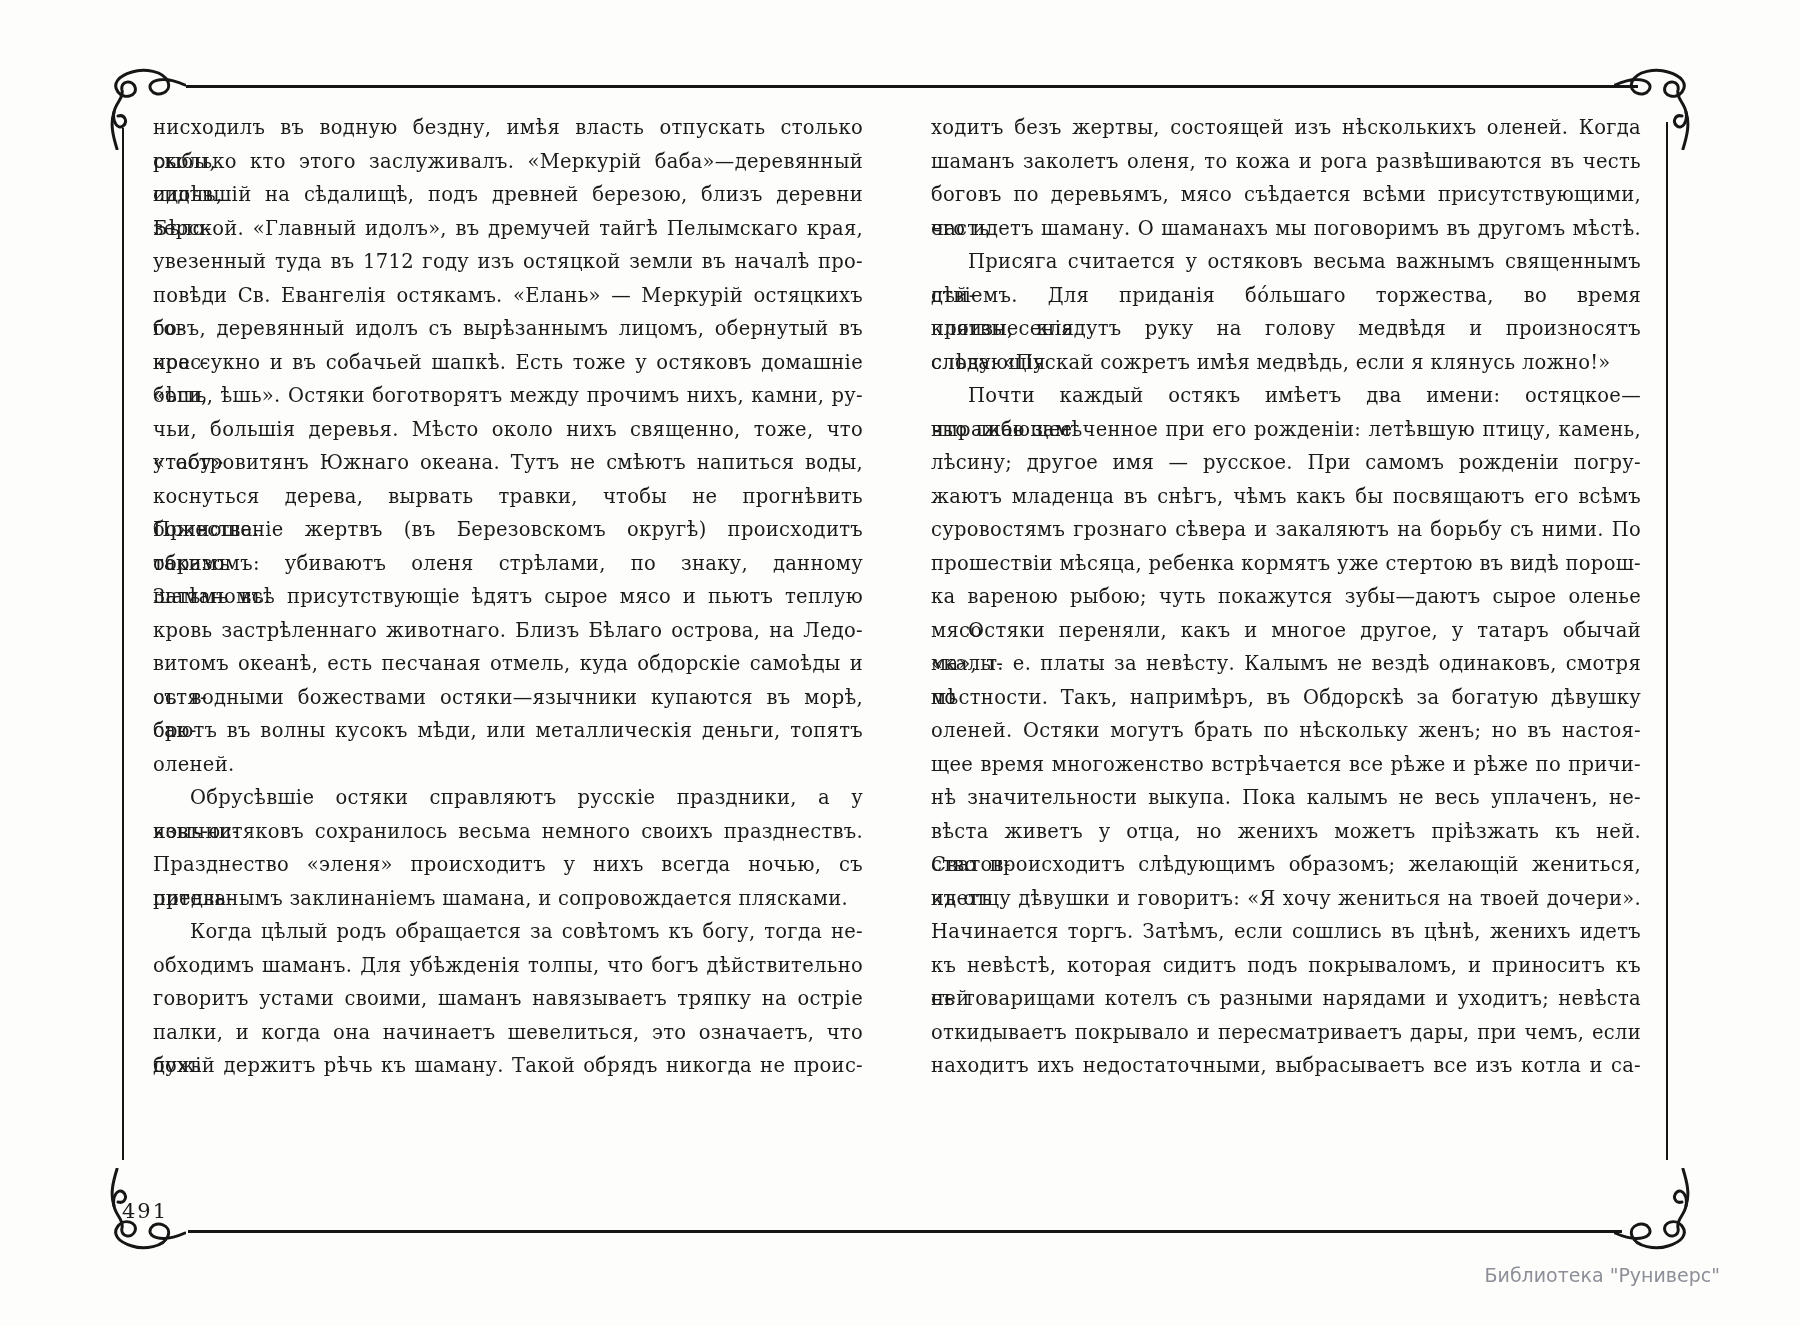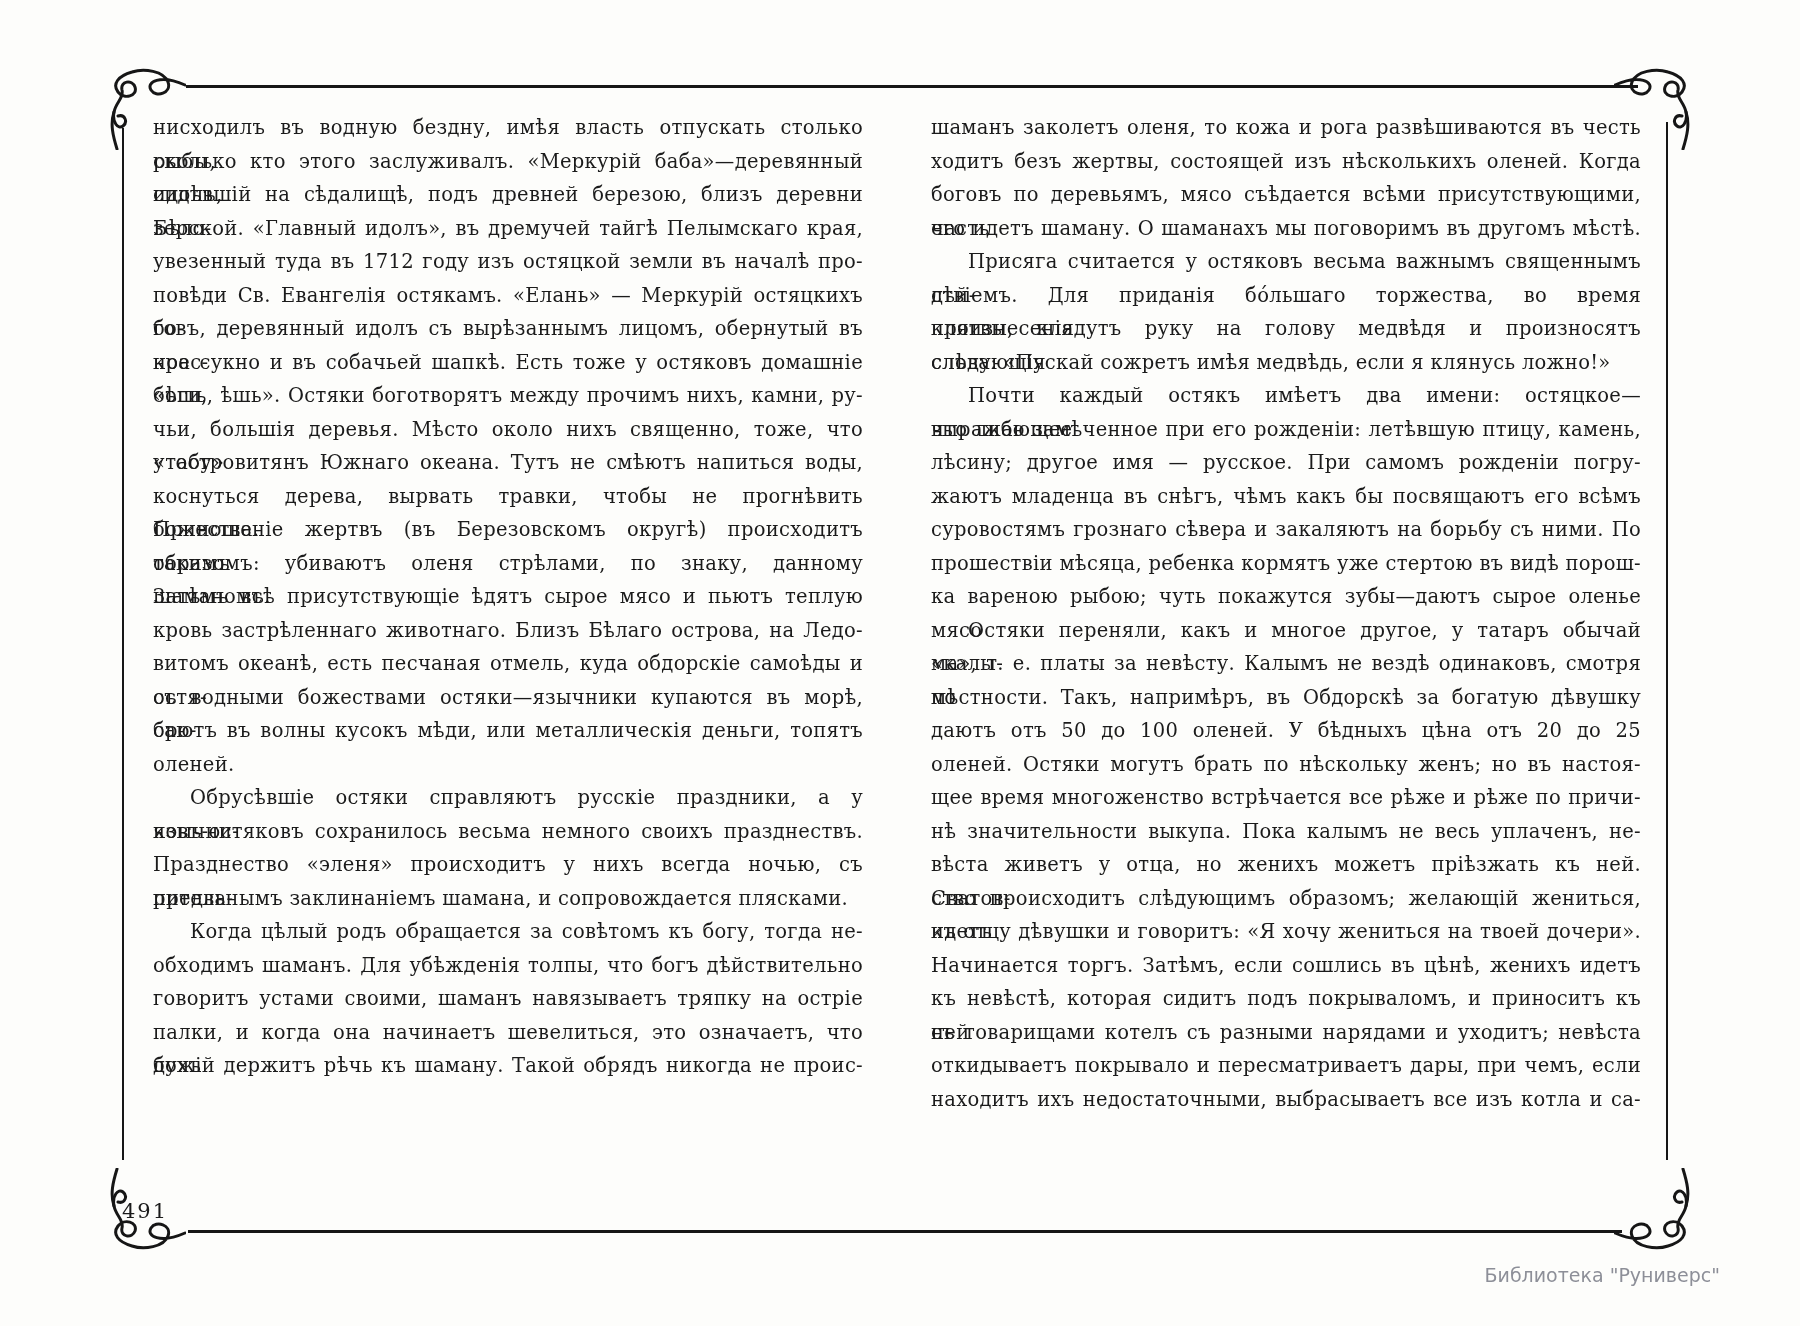--- a/index.html
+++ b/index.html
@@ -102,39 +102,38 @@
       <div class="line">ковъ-остяковъ сохранилось весьма немного своихъ празднествъ.</div>
       <div class="line">Празднество «эленя» происходитъ у нихъ всегда ночью, съ предва-</div>
       <div class="line end">рительнымъ заклинаніемъ шамана, и сопровождается плясками.</div>
       <div class="line indent">Когда цѣлый родъ обращается за совѣтомъ къ богу, тогда не-</div>
       <div class="line">обходимъ шаманъ. Для убѣжденія толпы, что богъ дѣйствительно</div>
       <div class="line">говоритъ устами своими, шаманъ навязываетъ тряпку на остріе</div>
       <div class="line">палки, и когда она начинаетъ шевелиться, это означаетъ, что духъ</div>
       <div class="line">божій держитъ рѣчь къ шаману. Такой обрядъ никогда не проис-</div>
     </div>
   <div class="col col-right">
+      <div class="line">ходитъ безъ жертвы, состоящей изъ нѣсколькихъ оленей. Когда</div>
       <div class="line">шаманъ заколетъ оленя, то кожа и рога развѣшиваются въ честь</div>
-      <div class="line">ходитъ безъ жертвы, состоящей изъ нѣсколькихъ оленей. Когда</div>
       <div class="line">боговъ по деревьямъ, мясо съѣдается всѣми присутствующими, часть</div>
       <div class="line">его идетъ шаману. О шаманахъ мы поговоримъ въ другомъ мѣстѣ.</div>
       <div class="line indent">Присяга считается у остяковъ весьма важнымъ священнымъ дѣй-</div>
       <div class="line">ствіемъ. Для приданія бо́льшаго торжества, во время произнесенія</div>
       <div class="line">клятвы, кладутъ руку на голову медвѣдя и произносятъ слѣдующія</div>
       <div class="line end">слова: «Пускай сожретъ имѣя медвѣдь, если я клянусь ложно!»</div>
       <div class="line indent">Почти каждый остякъ имѣетъ два имени: остяцкое—выражающее</div>
       <div class="line">что либо замѣченное при его рожденіи: летѣвшую птицу, камень,</div>
       <div class="line">лѣсину; другое имя — русское. При самомъ рожденіи погру-</div>
       <div class="line">жаютъ младенца въ снѣгъ, чѣмъ какъ бы посвящаютъ его всѣмъ</div>
       <div class="line">суровостямъ грознаго сѣвера и закаляютъ на борьбу съ ними. По</div>
       <div class="line">прошествіи мѣсяца, ребенка кормятъ уже стертою въ видѣ порош-</div>
       <div class="line">ка вареною рыбою; чуть покажутся зубы—даютъ сырое оленье мясо</div>
       <div class="line indent">Остяки переняли, какъ и многое другое, у татаръ обычай «калы-</div>
       <div class="line">ма», т. е. платы за невѣсту. Калымъ не вездѣ одинаковъ, смотря по</div>
       <div class="line">мѣстности. Такъ, напримѣръ, въ Обдорскѣ за богатую дѣвушку</div>
-      <div class="line">даютъ отъ 50 до 100 оленей. У бѣдныхъ цѣна отъ 20 до 25</div>
       <div class="line">оленей. Остяки могутъ брать по нѣскольку женъ; но въ настоя-</div>
       <div class="line">щее время многоженство встрѣчается все рѣже и рѣже по причи-</div>
       <div class="line">нѣ значительности выкупа. Пока калымъ не весь уплаченъ, не-</div>
       <div class="line">вѣста живетъ у отца, но женихъ можетъ пріѣзжать къ ней. Сватов-</div>
       <div class="line">ство происходитъ слѣдующимъ образомъ; желающій жениться, идетъ</div>
       <div class="line">къ отцу дѣвушки и говоритъ: «Я хочу жениться на твоей дочери».</div>
       <div class="line">Начинается торгъ. Затѣмъ, если сошлись въ цѣнѣ, женихъ идетъ</div>
       <div class="line">къ невѣстѣ, которая сидитъ подъ покрываломъ, и приноситъ къ ней</div>
       <div class="line">съ товарищами котелъ съ разными нарядами и уходитъ; невѣста</div>
       <div class="line">откидываетъ покрывало и пересматриваетъ дары, при чемъ, если</div>

